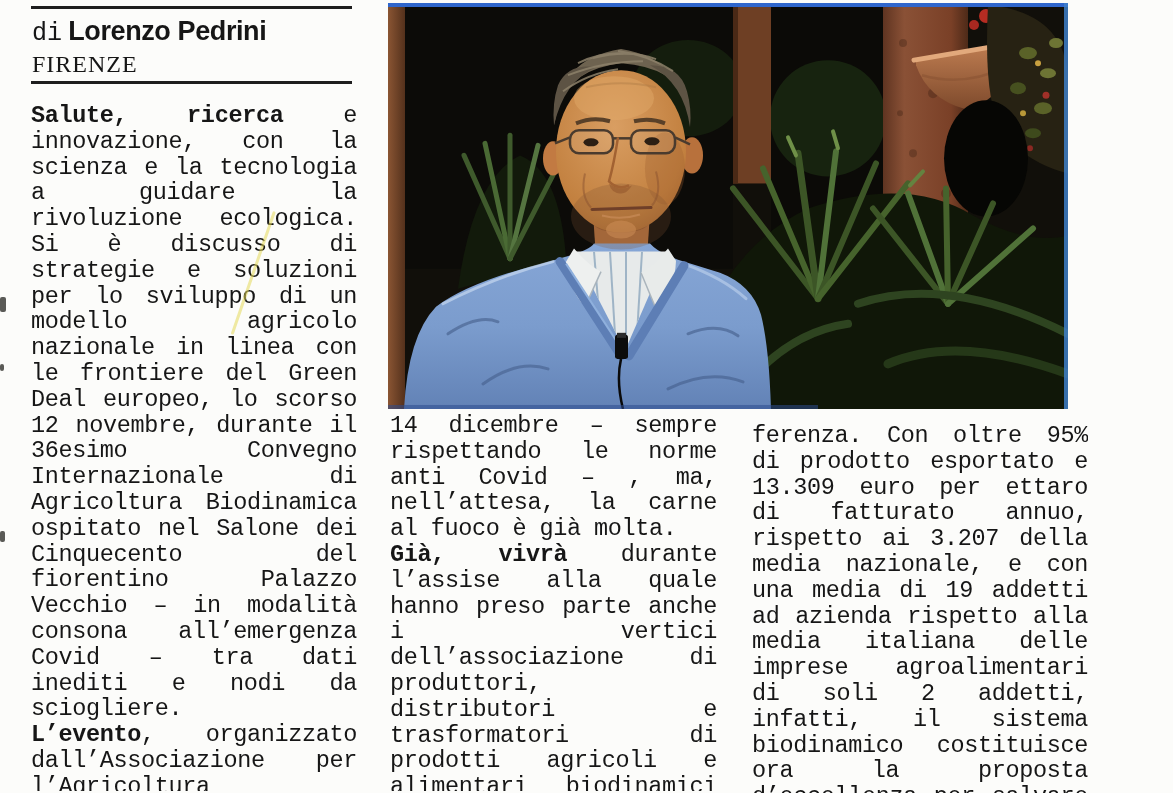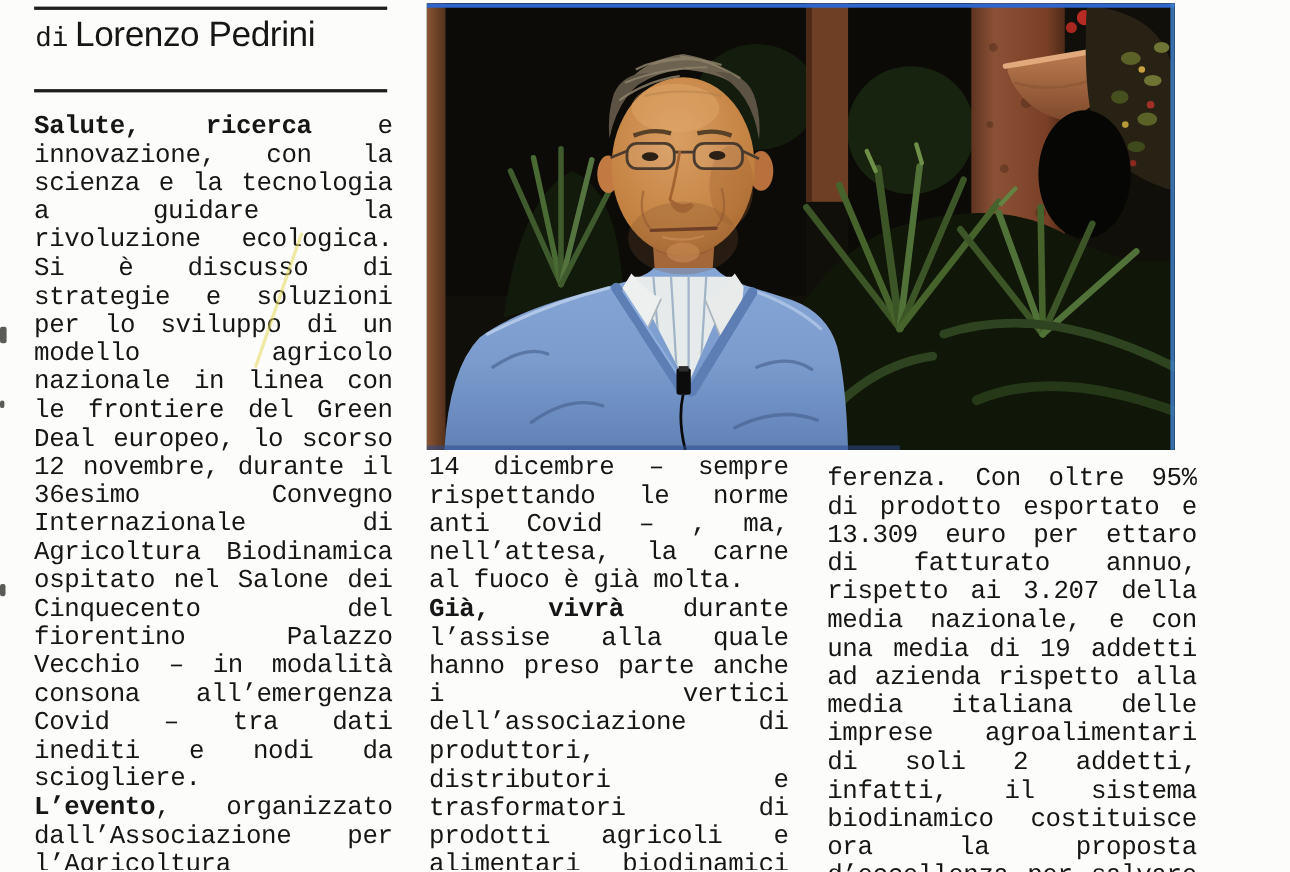--- a/index.html
+++ b/index.html
@@ -14,21 +14,21 @@
   .page { position:absolute; inset:0; }
 
   
   .rule { position:absolute; left:31px; width:321px; height:3px; background:#1e1e1e; }
   .rule-top { top:6px; }
   .rule-bottom { top:81px; }
   .byline { position:absolute; left:32px; top:16px; line-height:30px; font-size:25px; }
   .byline .prefix { font-family:Liberation Mono, monospace; }
   .byline .author {
     font-family:"Liberation Sans", sans-serif;
-    font-weight:400; font-size:32px; letter-spacing:-0.4px;
+    font-weight:700; font-size:27px; letter-spacing:-0.4px;
   }
   .byline .place { display:block; font-size:24px; letter-spacing:1px; }
 
   
   .col {
     position:absolute;
     text-align:justify;
     font-size:23.5px;
     line-height:25.8px;
     letter-spacing:-0.35px;
@@ -61,20 +61,21 @@
 </style>
 </head>
 <body>
 
 <div class="page">
 
   <div class="rule rule-top"></div>
   <div class="byline">
     <span class="prefix">di</span>
     <span class="author">Lorenzo Pedrini</span>
+    <span class="place">FIRENZE</span>
   </div>
   <div class="rule rule-bottom"></div>
 
   <div class="col col-left">
     <p><b class="lead">Salute, ricerca</b><span> e innovazione, con la scienza e la tecnologia a guidare la rivoluzione ecologica. Si è discusso di strategie e soluzioni per lo sviluppo di un modello agricolo nazionale in linea con le frontiere del Green Deal europeo, lo scorso 12 novembre, durante il 36esimo Convegno Internazionale di Agricoltura Biodinamica ospitato nel Salone dei Cinquecento del fiorentino Palazzo Vecchio – in modalità consona all’emergenza Covid – tra dati inediti e nodi da sciogliere.</span></p>
     <p><b class="lead">L’evento</b><span>, organizzato dall’Associazione per l’Agricoltura Biodinamica e patrocinato, tra le altre istituzioni, dal Ministero delle politiche agricole alimentari e forestali e dal Ministero dell’ambiente e della tutela del territorio e del mare, vivrà due nuovi appuntamenti lunedì 30 novembre e giovedì</span></p>
   </div>
 
   <div class="col col-mid">
     <p><span>14 dicembre – sempre rispettando le norme anti Covid – , ma, nell’attesa, la carne al fuoco è già molta.</span></p>

